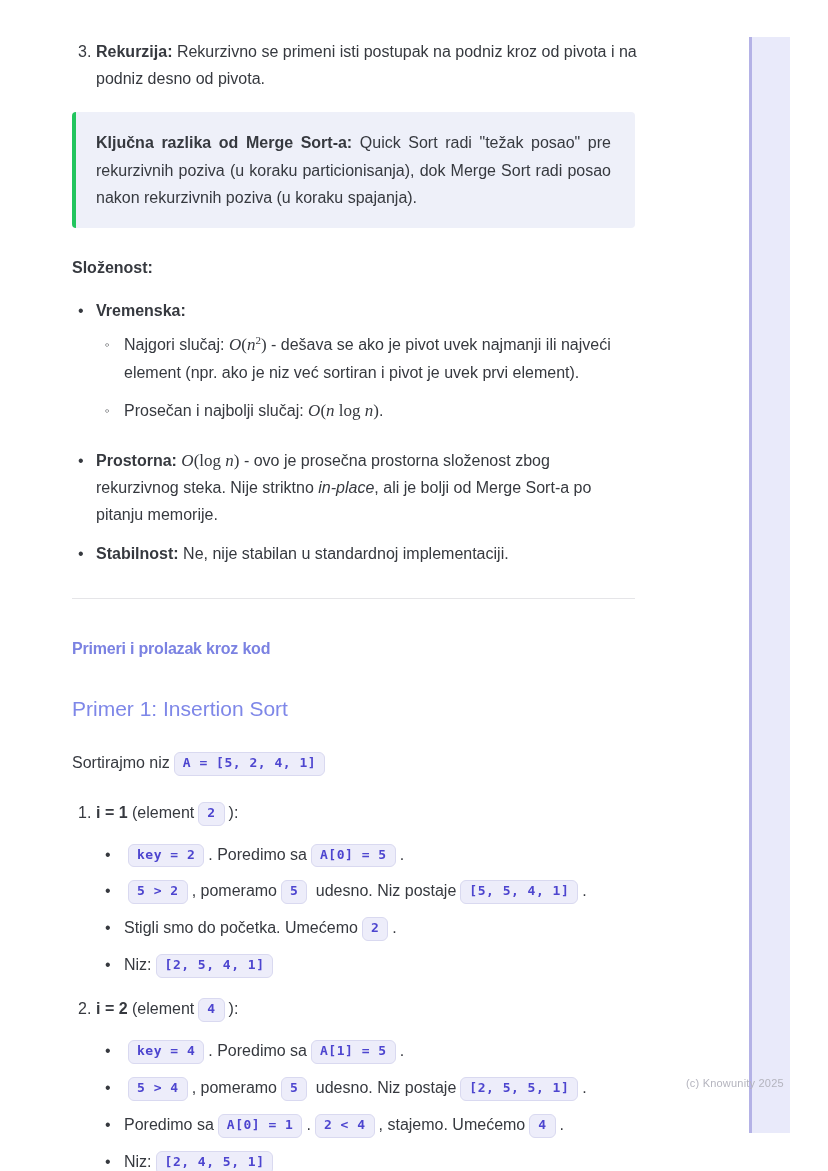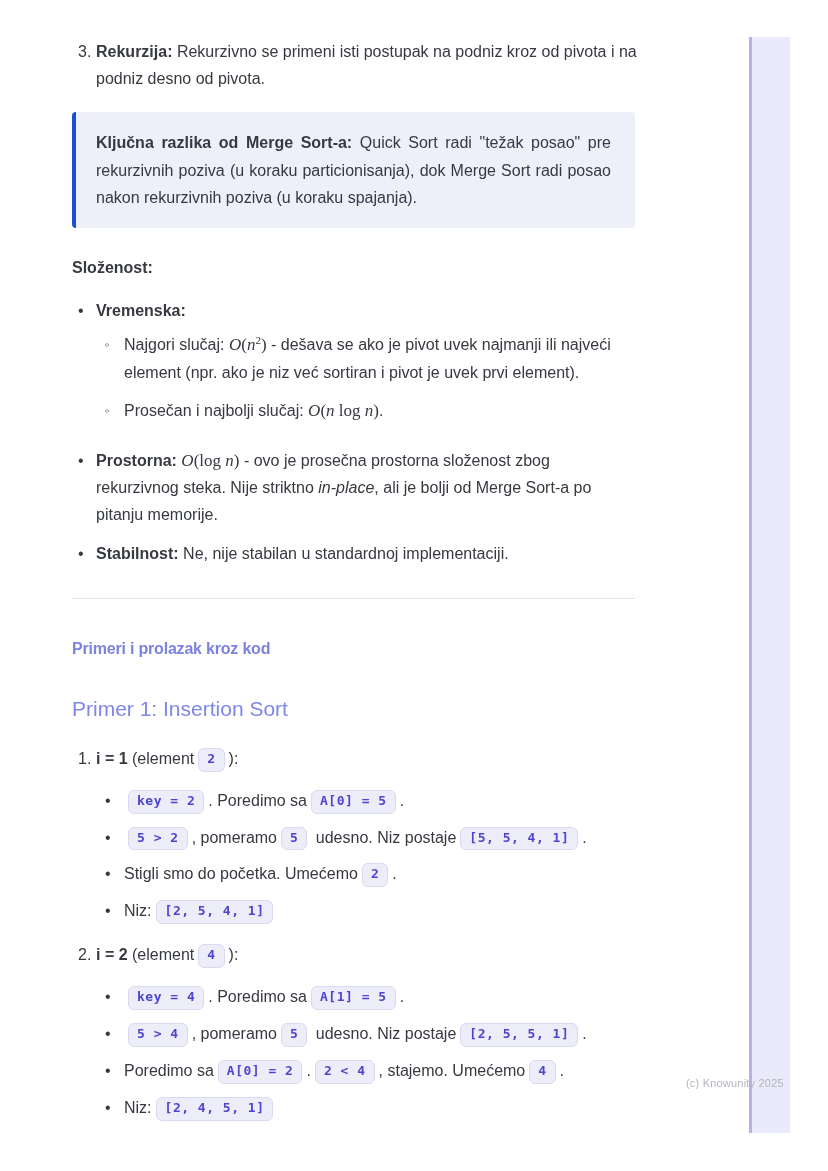--- a/index.html
+++ b/index.html
@@ -15,21 +15,21 @@
   .page{position:absolute;left:72px;top:0;width:563px;z-index:2;line-height:1.7;}
   .row{display:flex;align-items:flex-start;}
   .m1{flex:0 0 24px;box-sizing:border-box;padding-left:6px;}
   .m2{flex:0 0 28px;box-sizing:border-box;padding-left:9px;}
   .b2{font-size:13px;line-height:27px;}
   .cell{flex:1 1 auto;min-width:0;}
   strong,b{font-weight:bold;}
   em{font-style:italic;text-align:center;}
   .item3{margin-top:38px;}
   .item3 .cell{margin-right:-10px;}
-  .callout{margin-top:20px;background:#eef0f9;border-left:4px solid #1d4ed8;
+  .callout{margin-top:20px;background:#eef0f9;border-left:4px solid #22c55e;
     border-radius:4px;padding:17px 24px 17px 20px;}
   .just{text-align:justify;}
   .lead{margin:26px 0 0 0;}
   .complexity{margin-top:16px;}
   .l1{margin-bottom:12px;}
   .sub{margin-top:7px;margin-bottom:11px;}
   .tight{max-width:520px;}
   .math{font-family:"Liberation Serif",serif;font-size:17px;line-height:1;}
   .mi{font-style:italic;}
   sup.math{font-size:11px;}
@@ -95,20 +95,21 @@
       <div class="cell"><strong>Stabilnost:</strong><span> Ne, nije stabilan u standardnoj implementaciji.</span></div>
     </div>
 
   </div>
 
   <hr class="divider">
 
   <h2 class="h2">Primeri i prolazak kroz kod</h2>
   <h3 class="h3">Primer 1: Insertion Sort</h3>
 
+  <p class="intro"><span>Sortirajmo niz</span><span class="chip">A = [5, 2, 4, 1]</span></p>
 
   <div class="steps">
 
     <div class="step">
       <div class="row step-head">
         <span class="m1">1.</span>
         <div class="cell"><strong>i = 1</strong><span> (element</span><span class="chip">2</span><span>):</span></div>
       </div>
       <div class="row sb">
         <span class="m1"></span>
@@ -156,21 +157,21 @@
         <span class="m1"></span>
         <div class="cell row" style="align-items:flex-start;">
           <span class="m2">•</span>
           <div class="cell"><span class="chip">5 &gt; 4</span><span>, pomeramo</span><span class="chip">5</span><span> udesno. Niz postaje</span><span class="chip">[2, 5, 5, 1]</span><span>.</span></div>
         </div>
       </div>
       <div class="row sb">
         <span class="m1"></span>
         <div class="cell row" style="align-items:flex-start;">
           <span class="m2">•</span>
-          <div class="cell"><span>Poredimo sa</span><span class="chip">A[0] = 2</span><span>.</span><span class="chip">2 &lt; 4</span><span>, stajemo. Umećemo</span><span class="chip">4</span><span>.</span></div>
+          <div class="cell"><span>Poredimo sa</span><span class="chip">A[0] = 1</span><span>.</span><span class="chip">2 &lt; 4</span><span>, stajemo. Umećemo</span><span class="chip">4</span><span>.</span></div>
         </div>
       </div>
       <div class="row sb">
         <span class="m1"></span>
         <div class="cell row" style="align-items:flex-start;">
           <span class="m2">•</span>
           <div class="cell"><span>Niz:</span><span class="chip">[2, 4, 5, 1]</span></div>
         </div>
       </div>
     </div>

